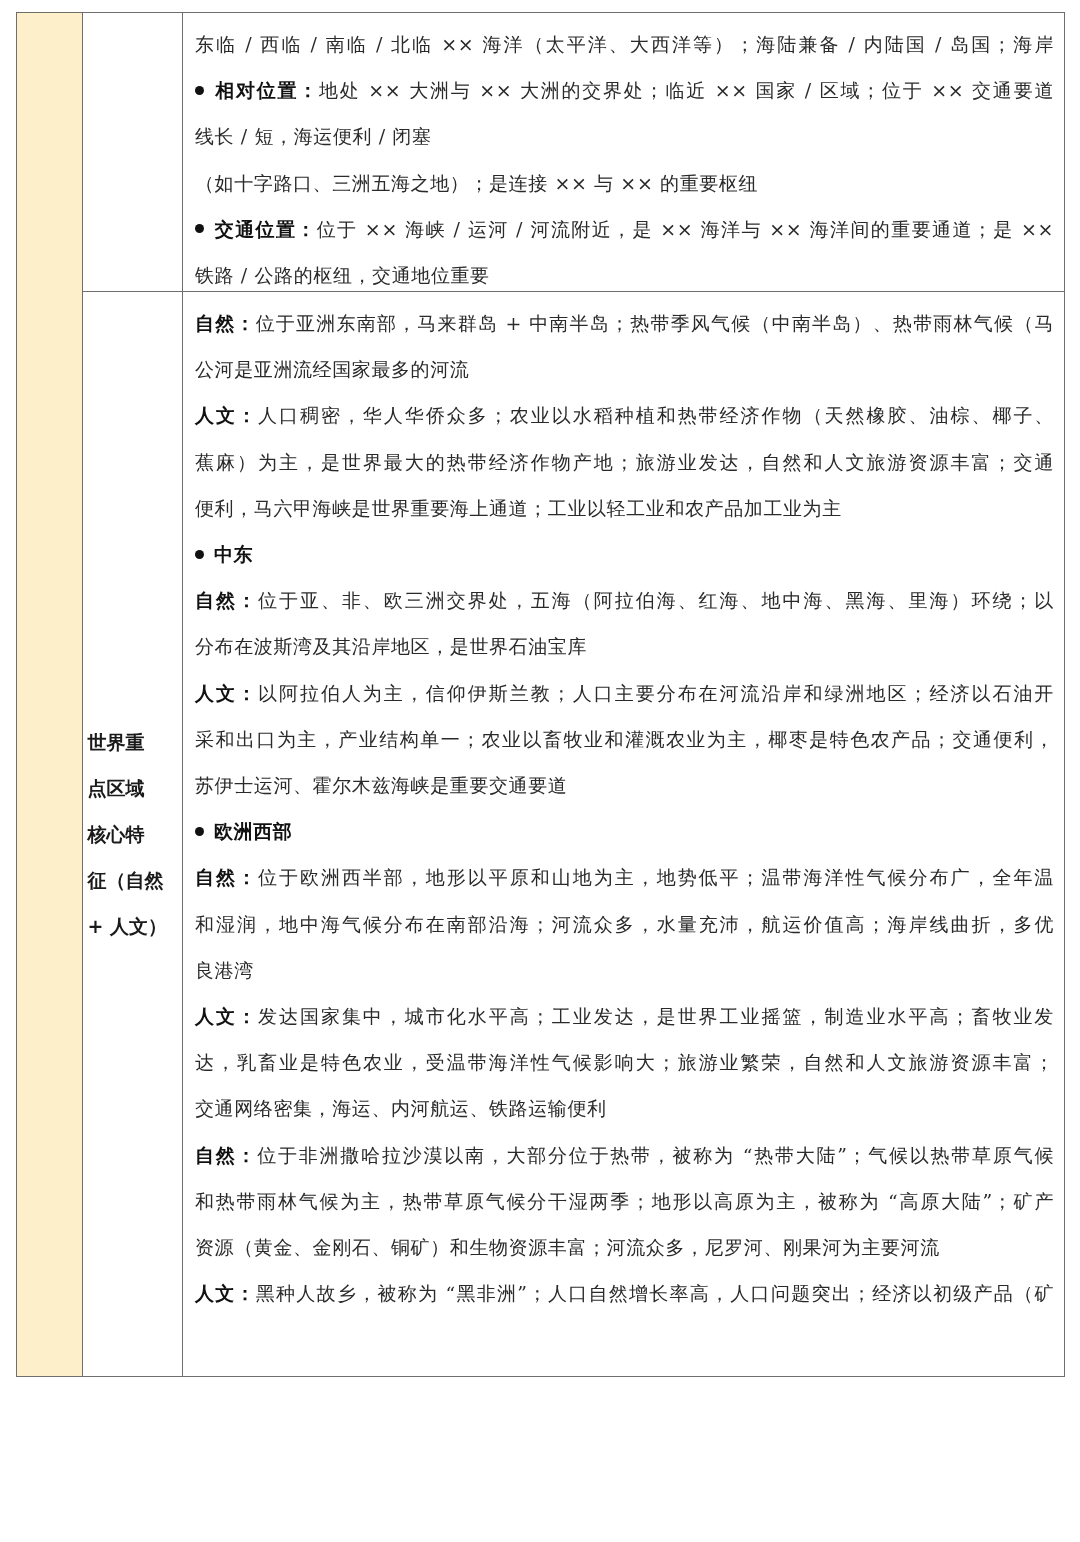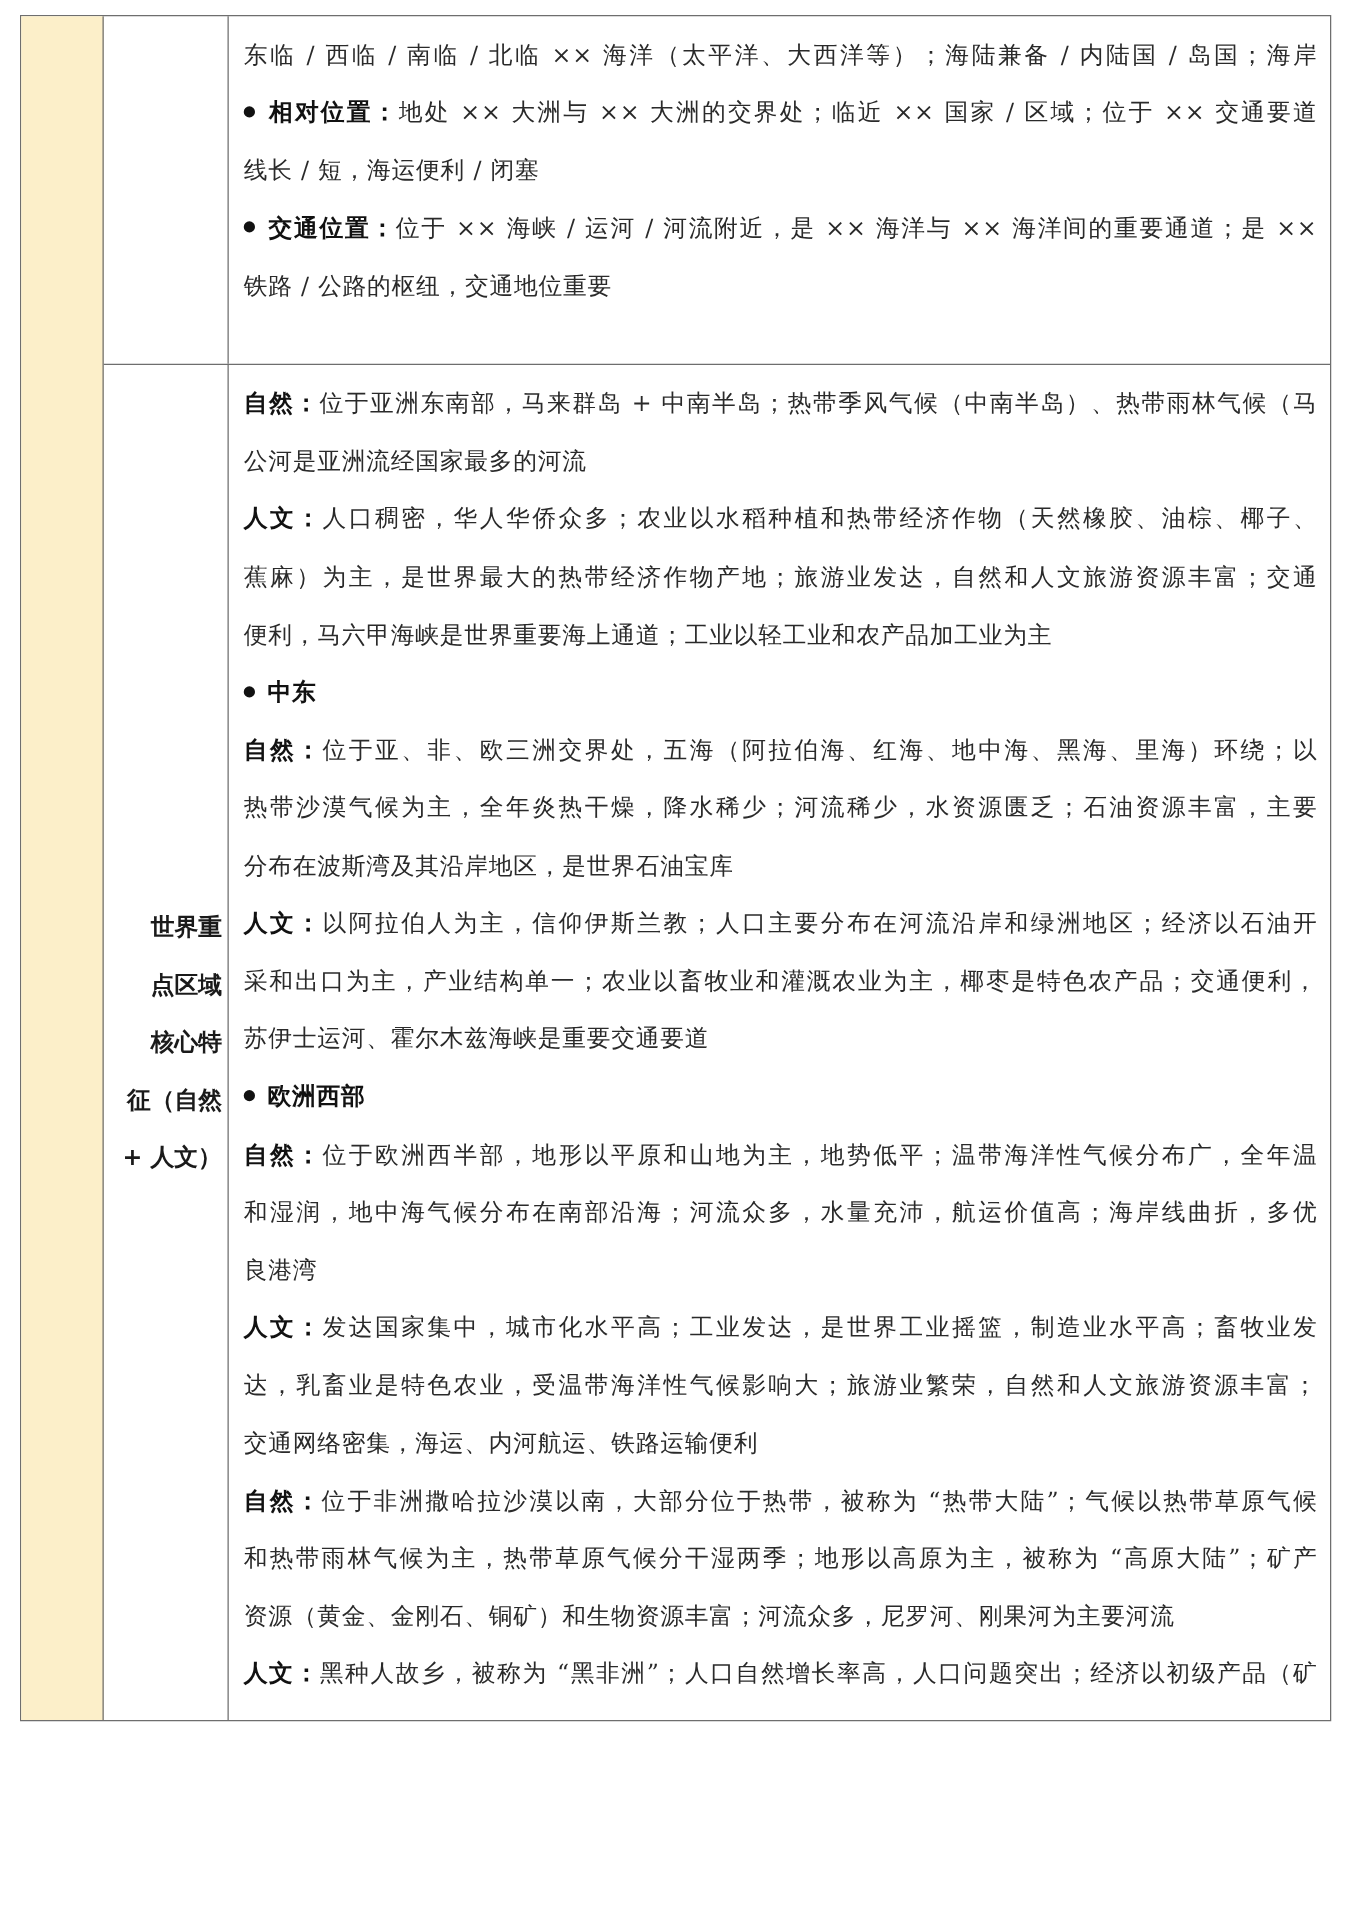--- a/index.html
+++ b/index.html
@@ -11,40 +11,41 @@
           background:#fcefc9; border-right:1.5px solid #6e6e6e; box-sizing:border-box; }
   .row { position:absolute; left:66px; right:0; box-sizing:border-box; }
   .row1 { top:0; height:279px; border-bottom:1.5px solid #6e6e6e; }
   .row2 { top:279px; bottom:0; }
   .col2 { position:absolute; left:0; top:0; width:100px; height:100%;
           border-right:1.5px solid #6e6e6e; box-sizing:border-box;
           display:flex; align-items:center; justify-content:center; }
   .col3 { position:absolute; left:100px; right:0; top:0; height:100%;
           padding:8px 10px 0 12px; box-sizing:border-box; }
   .cat-label { font-family:"DejaVu Sans","Liberation Sans",sans-serif; font-weight:bold;
-               font-size:19px; line-height:46px; text-align:right; width:90px; color:#1a1a1a; }
+               font-size:19px; line-height:46px; text-align:left; width:90px; color:#1a1a1a; }
   .line { font-size:19px; line-height:46.2px; white-space:nowrap; letter-spacing:0.6px;
           text-align:justify; text-align-last:justify; }
   .line.last { text-align-last:left; }
   .b { font-family:"DejaVu Sans","Liberation Sans",sans-serif; font-weight:bold; color:#111; }
   .dot { display:inline-block; width:9px; height:9px; border-radius:50%; background:#111;
          margin-right:10px; vertical-align:middle; position:relative; top:-2px; }
 </style>
 </head>
 <body>
 
 <div class="table">
   <div class="col1"></div>
 
   <div class="row row1">
     <div class="col2"></div>
     <div class="col3">
       <div class="line">东临 / 西临 / 南临 / 北临 ×× 海洋（太平洋、大西洋等）；海陆兼备 / 内陆国 / 岛国；海岸</div>
       <div class="line"><span class="dot"></span><span class="b">相对位置：</span><span>地处 ×× 大洲与 ×× 大洲的交界处；临近 ×× 国家 / 区域；位于 ×× 交通要道</span></div>
       <div class="line last">线长 / 短，海运便利 / 闭塞</div>
+      <div class="line last">（如十字路口、三洲五海之地）；是连接 ×× 与 ×× 的重要枢纽</div>
       <div class="line"><span class="dot"></span><span class="b">交通位置：</span><span>位于 ×× 海峡 / 运河 / 河流附近，是 ×× 海洋与 ×× 海洋间的重要通道；是 ××</span></div>
       <div class="line last">铁路 / 公路的枢纽，交通地位重要</div>
     </div>
   </div>
 
   <div class="row row2">
     <div class="col2">
       <div class="cat-label">
         <div>世界重</div>
         <div>点区域</div>
@@ -56,21 +57,20 @@
     <div class="col3">
 
       <div class="line"><span class="b">自然：</span><span>位于亚洲东南部，马来群岛 + 中南半岛；热带季风气候（中南半岛）、热带雨林气候（马</span></div>
       <div class="line last">公河是亚洲流经国家最多的河流</div>
       <div class="line"><span class="b">人文：</span><span>人口稠密，华人华侨众多；农业以水稻种植和热带经济作物（天然橡胶、油棕、椰子、</span></div>
       <div class="line">蕉麻）为主，是世界最大的热带经济作物产地；旅游业发达，自然和人文旅游资源丰富；交通</div>
       <div class="line last">便利，马六甲海峡是世界重要海上通道；工业以轻工业和农产品加工业为主</div>
 
       <div class="line last"><span class="dot"></span><span class="b">中东</span></div>
       <div class="line"><span class="b">自然：</span><span>位于亚、非、欧三洲交界处，五海（阿拉伯海、红海、地中海、黑海、里海）环绕；以</span></div>
-      <div class="line">热带沙漠气候为主，全年炎热干燥，降水稀少；河流稀少，水资源匮乏；石油资源丰富，主要</div>
       <div class="line last">分布在波斯湾及其沿岸地区，是世界石油宝库</div>
       <div class="line"><span class="b">人文：</span><span>以阿拉伯人为主，信仰伊斯兰教；人口主要分布在河流沿岸和绿洲地区；经济以石油开</span></div>
       <div class="line">采和出口为主，产业结构单一；农业以畜牧业和灌溉农业为主，椰枣是特色农产品；交通便利，</div>
       <div class="line last">苏伊士运河、霍尔木兹海峡是重要交通要道</div>
 
       <div class="line last"><span class="dot"></span><span class="b">欧洲西部</span></div>
       <div class="line"><span class="b">自然：</span><span>位于欧洲西半部，地形以平原和山地为主，地势低平；温带海洋性气候分布广，全年温</span></div>
       <div class="line">和湿润，地中海气候分布在南部沿海；河流众多，水量充沛，航运价值高；海岸线曲折，多优</div>
       <div class="line last">良港湾</div>
       <div class="line"><span class="b">人文：</span><span>发达国家集中，城市化水平高；工业发达，是世界工业摇篮，制造业水平高；畜牧业发</span></div>

